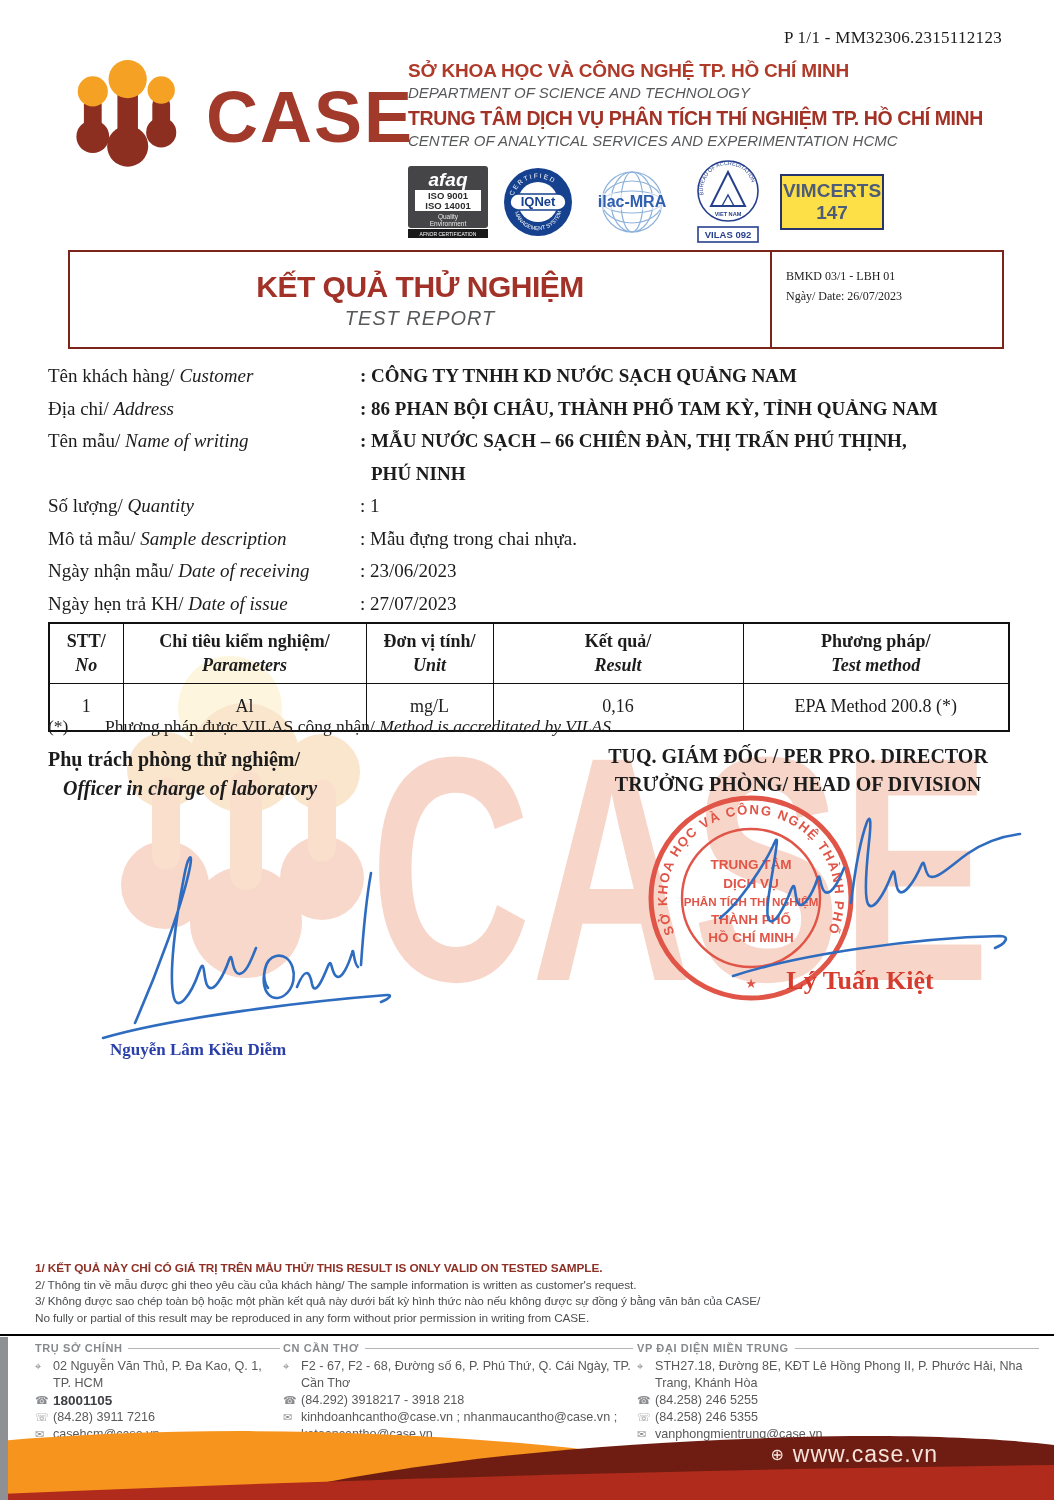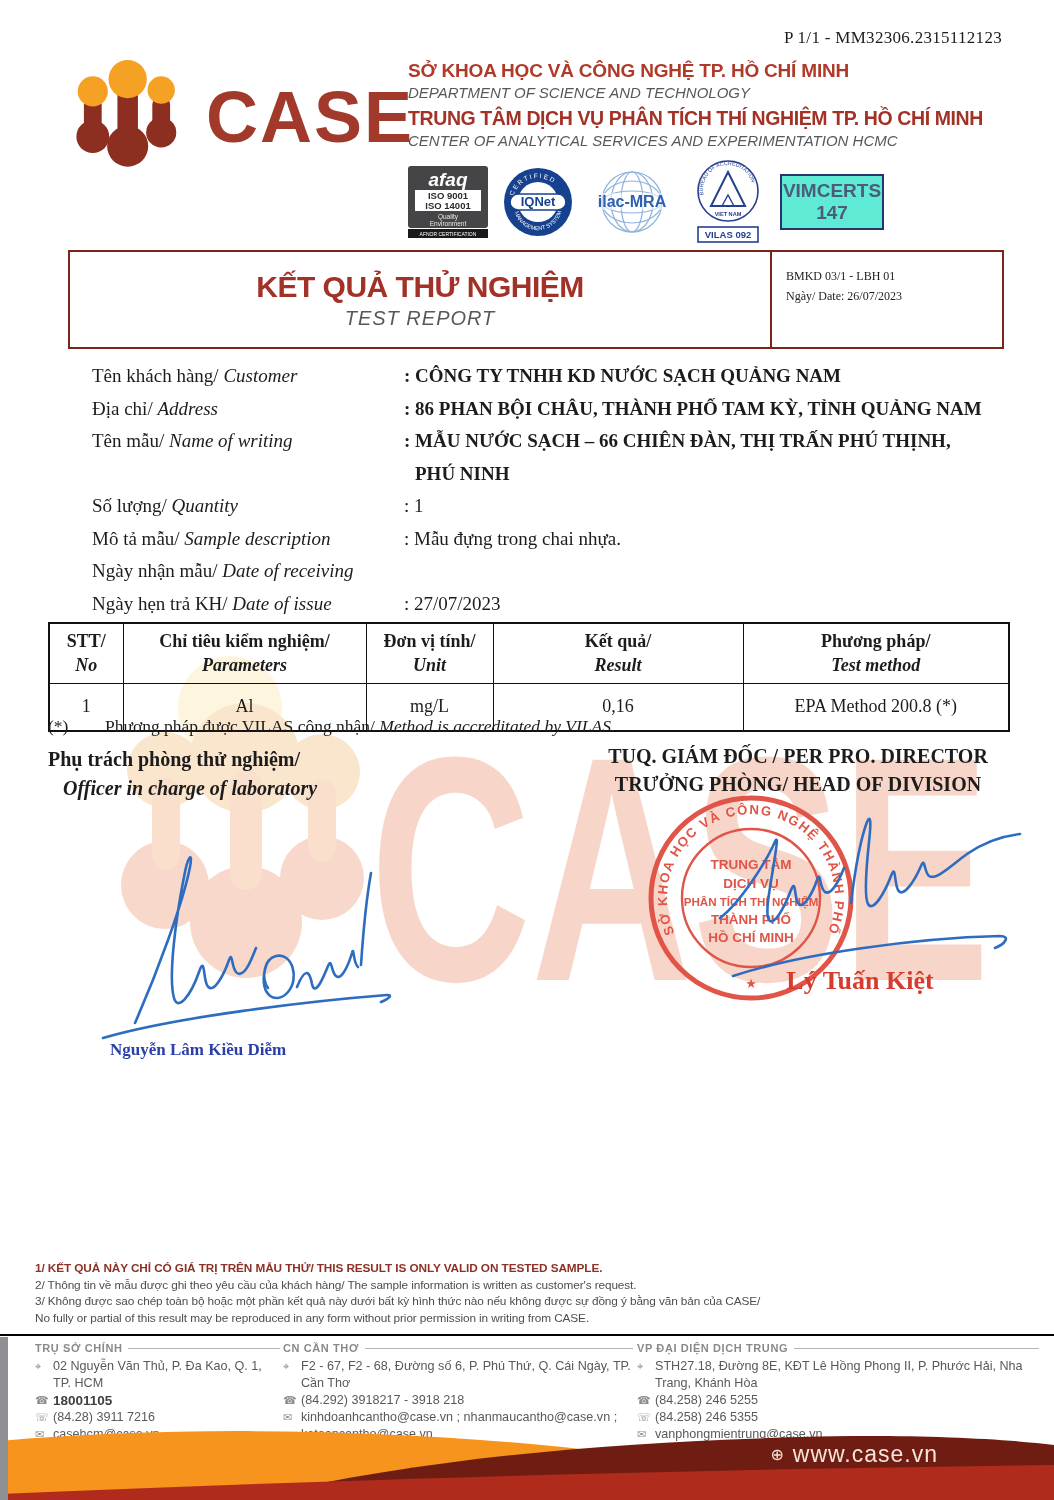--- a/index.html
+++ b/index.html
@@ -15,36 +15,36 @@
   .logo-word{font-family:"Liberation Sans",sans-serif;font-weight:bold;font-size:72px;
              color:#a13a2b;letter-spacing:2px;margin-left:14px;margin-top:6px;}
   .org{position:absolute;left:408px;top:60px;width:600px;font-family:"Liberation Sans",sans-serif;}
   .org-vi1{color:#b03a2a;font-weight:bold;font-size:19px;letter-spacing:-.2px;}
   .org-en1{color:#57585a;font-style:italic;font-size:15px;margin-top:2px;}
   .org-vi2{color:#a33226;font-weight:bold;font-size:19.5px;letter-spacing:-.4px;margin-top:6px;}
   .org-en2{color:#57585a;font-style:italic;font-size:15px;margin-top:2px;}
   .badges{position:absolute;left:408px;top:163px;display:flex;gap:14px;align-items:center;height:78px;}
   .badge-vimcerts{width:100px;height:52px;border:2.5px solid #26356b;display:flex;flex-direction:column;
       align-items:center;justify-content:center;color:#4c5c79;font-family:"Liberation Sans",sans-serif;
-      font-weight:600;font-size:19px;line-height:1.15;background:#5eead4;}
+      font-weight:600;font-size:19px;line-height:1.15;background:#fde047;}
 
   
   .report-box{position:absolute;left:68px;top:250px;width:932px;height:95px;border:2px solid #7a241a;
       display:flex;}
   .rb-left{width:250px;border-right:2px solid #7a241a;padding:10px 0 0 14px;font-size:17.5px;line-height:1.55;}
   .rb-mid{flex:1;display:flex;flex-direction:column;align-items:center;justify-content:center;}
   .rb-title{font-family:"Liberation Sans",sans-serif;font-weight:bold;font-size:30px;color:#a23228;letter-spacing:-.5px;}
   .rb-sub{font-family:"Liberation Sans",sans-serif;font-style:italic;font-size:20px;color:#57585a;
           letter-spacing:1px;margin-top:3px;}
   .rb-right{width:216px;border-left:2px solid #7a241a;padding:14px 0 0 14px;font-size:12px;line-height:1.7;}
 
   
   .info{position:absolute;left:48px;top:360px;width:965px;}
   .irow{display:flex;font-size:19px;line-height:32.5px;}
-  .irow .lbl{width:312px;flex:none;margin-left:44px;}
+  .irow .lbl{width:312px;flex:none;}
   .irow .lbl i{font-style:italic;}
   .irow .val{flex:1;}
   .irow .val::before{content:": ";}
   .irow.b .val{font-weight:bold;}
   .val2{font-weight:bold;padding-left:11px;}
 
   
   table.results{position:absolute;left:48px;top:622px;width:960px;border-collapse:collapse;
       font-size:18px;table-layout:fixed;}
   table.results th,table.results td{border:1.6px solid #111;text-align:center;padding:3px 4px;}
@@ -232,20 +232,21 @@
     <div class="irow">
       <span class="lbl"><span>Số lượng/</span> <i>Quantity</i></span>
       <span class="val">1</span>
     </div>
     <div class="irow">
       <span class="lbl"><span>Mô tả mẫu/</span> <i>Sample description</i></span>
       <span class="val">Mẫu đựng trong chai nhựa.</span>
     </div>
     <div class="irow">
       <span class="lbl"><span>Ngày nhận mẫu/</span> <i>Date of receiving</i></span>
+      <span class="val">23/06/2023</span>
     </div>
     <div class="irow">
       <span class="lbl"><span>Ngày hẹn trả KH/</span> <i>Date of issue</i></span>
       <span class="val">27/07/2023</span>
     </div>
   </div>
 
   <table class="results">
     <colgroup>
         <col style="width:74px">
@@ -371,21 +372,21 @@
       <div class="oline">
           <span class="fi"></span>
           <span class="ft">ketoancantho@case.vn</span>
         </div>
       <div class="oline">
           <span class="fi">⊕</span>
           <span class="ft">case.com.vn</span>
         </div>
     </div>
     <div class="office" id="office-3">
-      <div class="otitle">VP ĐẠI DIỆN DỊCH TRUNG</div>
+      <div class="otitle">VP ĐẠI DIỆN MIỀN TRUNG</div>
       <div class="oline">
           <span class="fi">⌖</span>
           <span class="ft">STH27.18, Đường 8E, KĐT Lê Hồng Phong II, P. Phước Hải, Nha Trang, Khánh Hòa</span>
         </div>
       <div class="oline">
           <span class="fi">☎</span>
           <span class="ft">(84.258) 246 5255</span>
         </div>
       <div class="oline">
           <span class="fi">☏</span>

